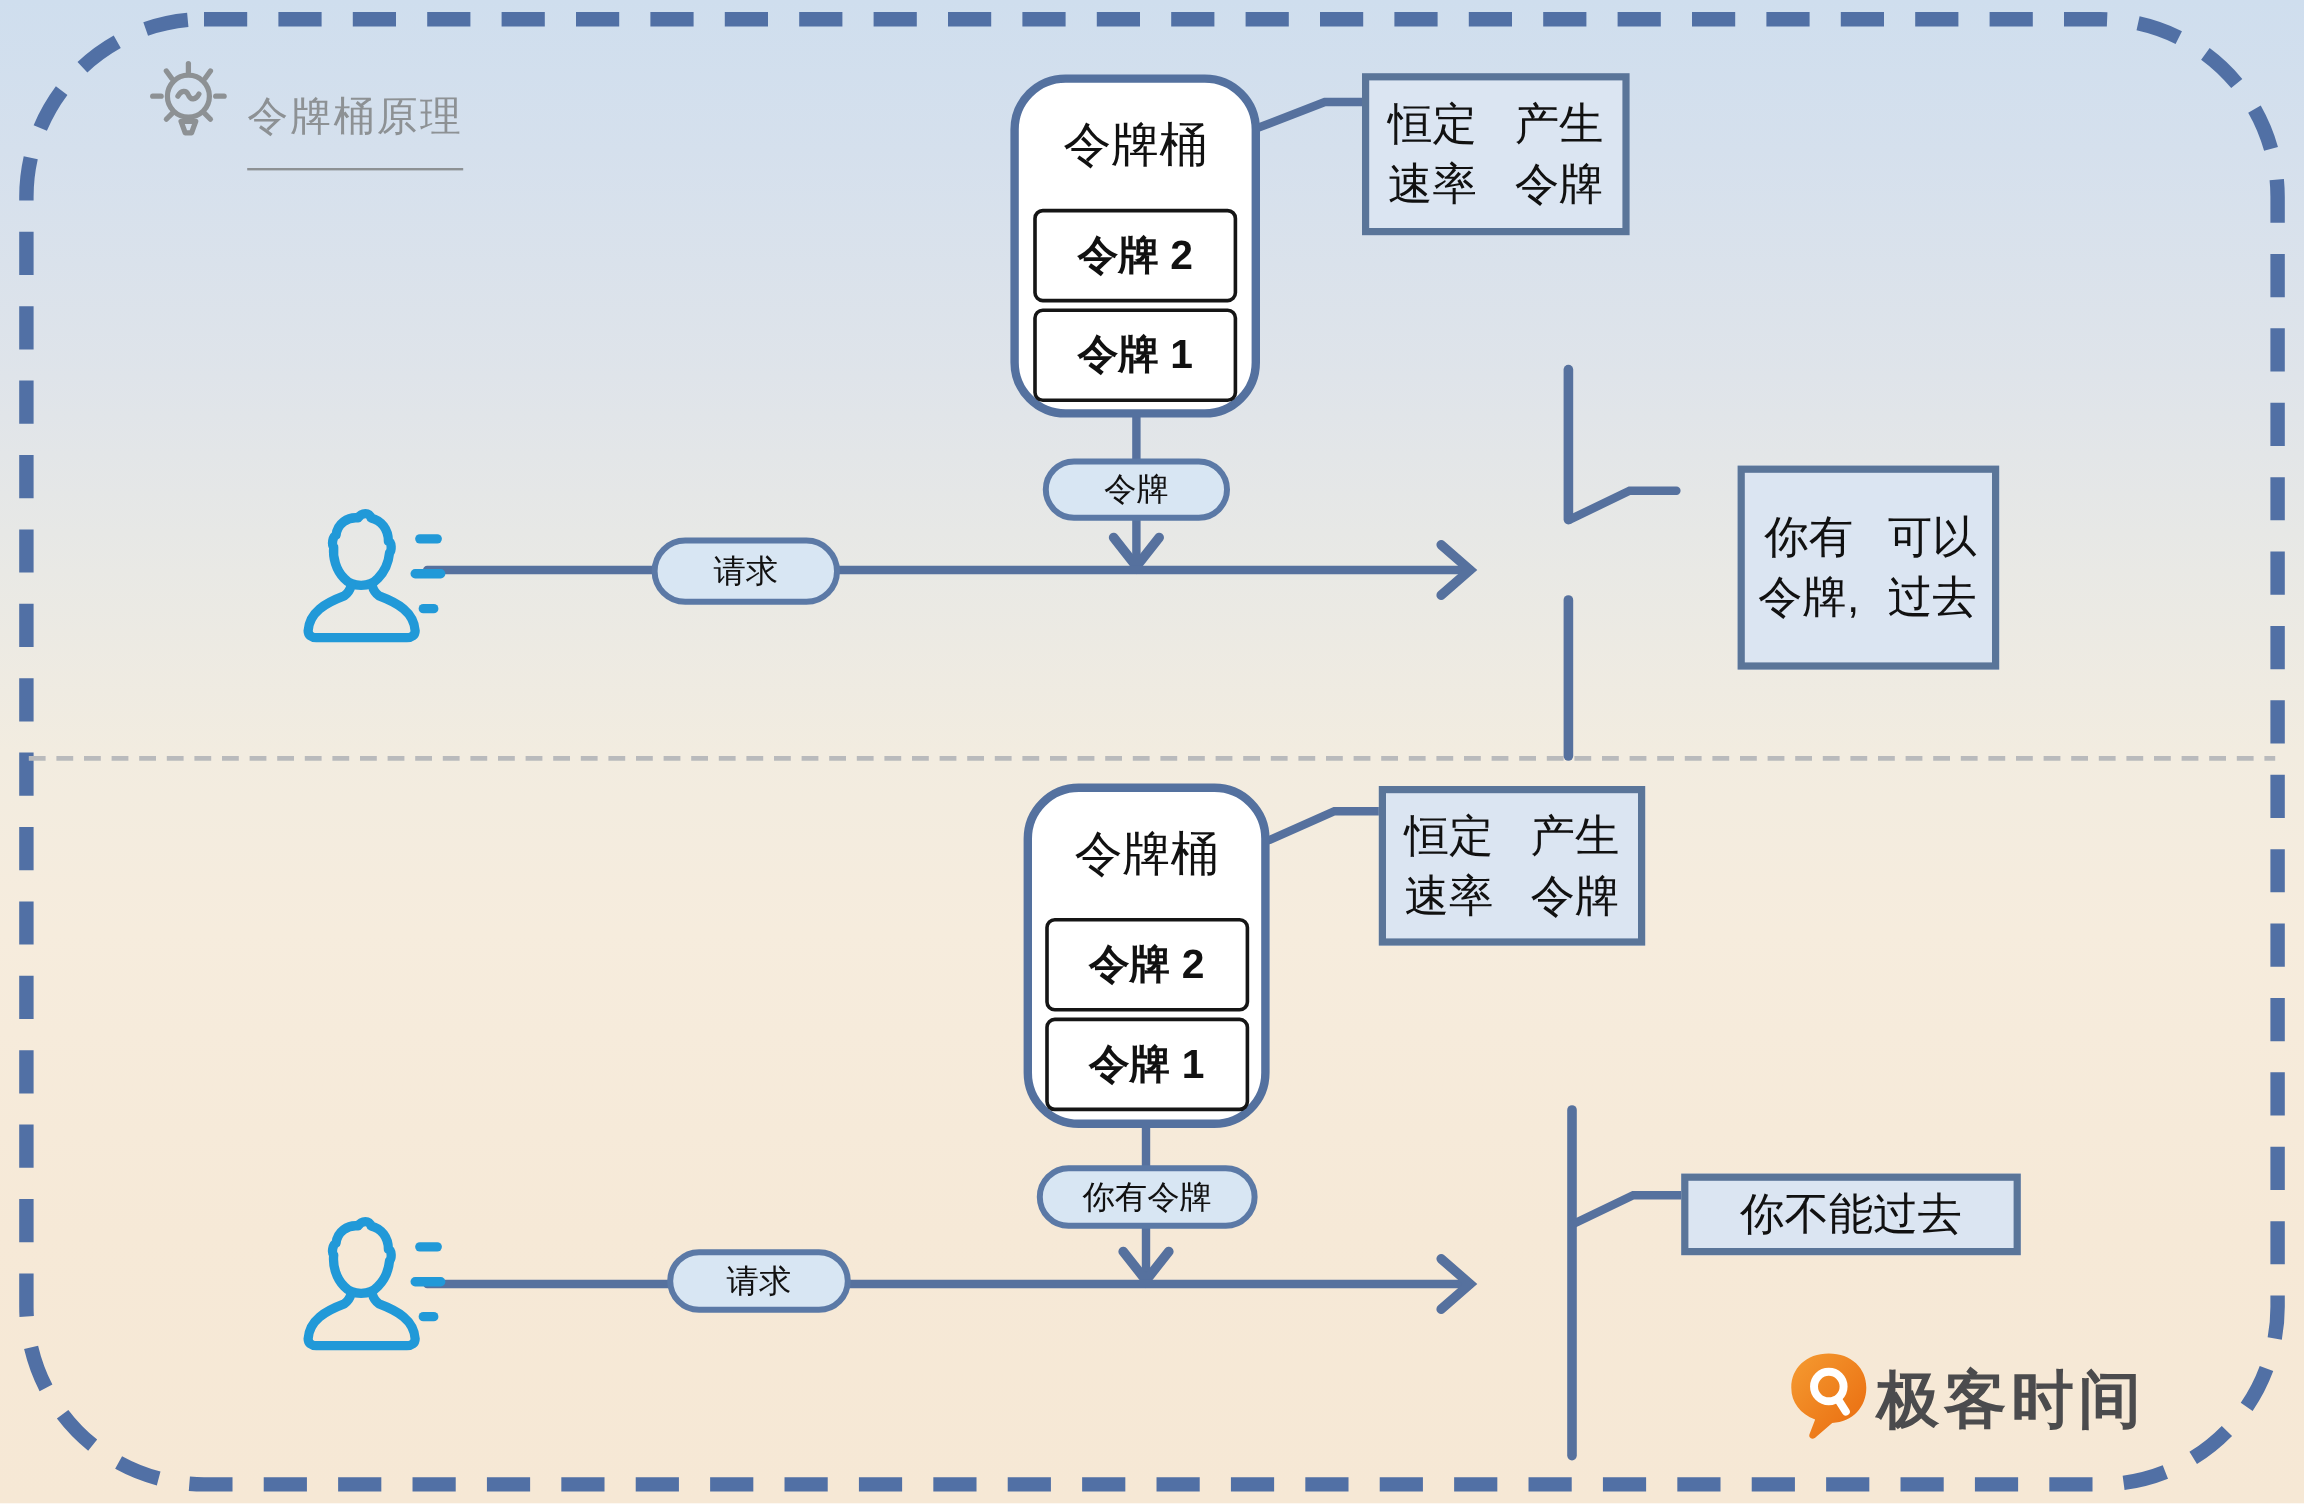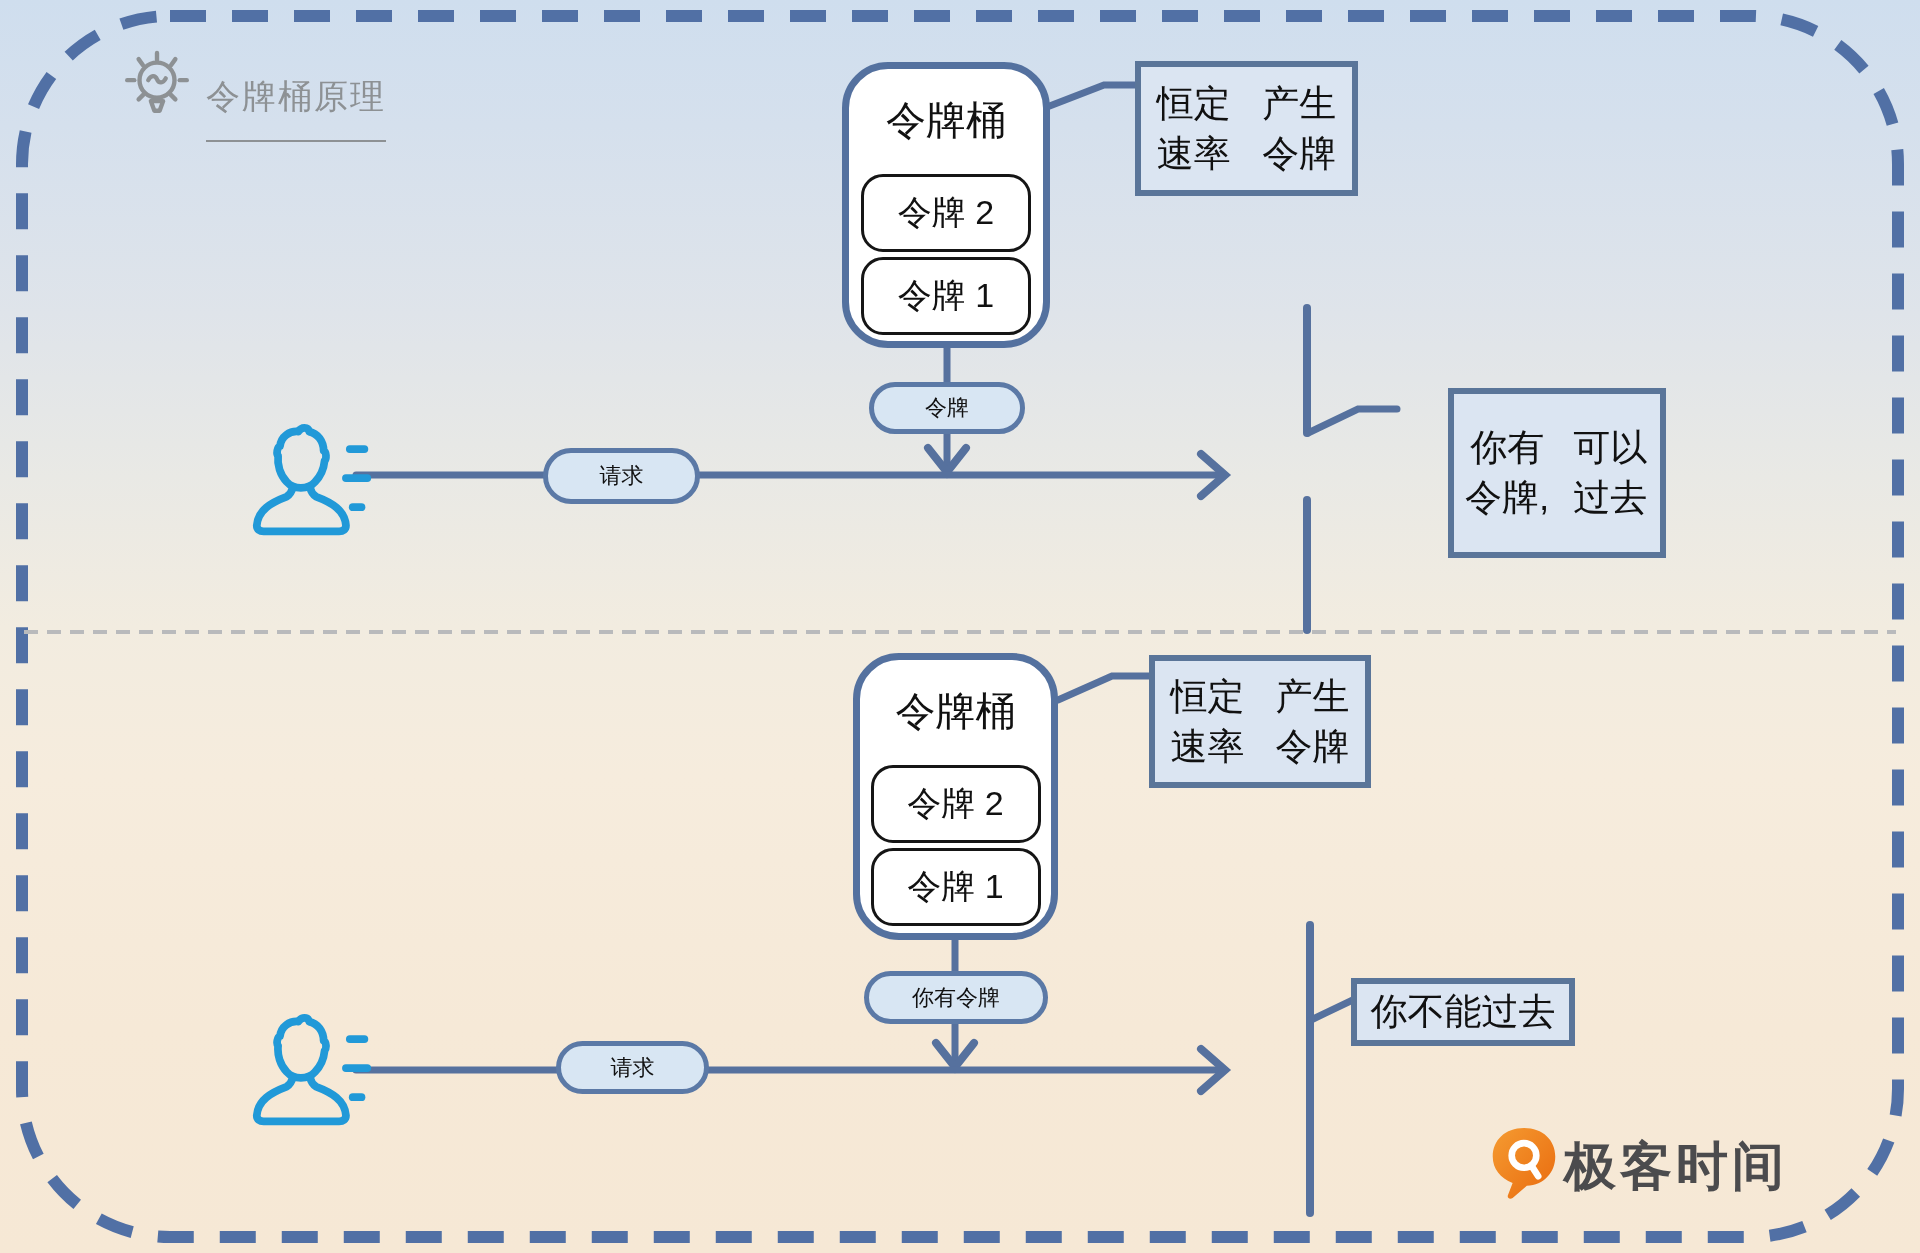--- a/index.html
+++ b/index.html
@@ -18,39 +18,39 @@
 
   .bucket{
     background:#fff;
     border:7px solid var(--shape-border);
     border-radius:46px;
     display:flex;flex-direction:column;align-items:center;
   }
   .bucket-title{font-size:40px;margin-top:24px;color:#111;}
   .token{
     width:164px;height:72px;background:#fff;
-    border:3px solid #151515;border-radius:22px;
+    border:3px solid #151515;border-radius:8px;
     display:flex;align-items:center;justify-content:center;
-    font-size:34px;color:#111;
+    font-size:34px;color:#111;font-weight:bold;
   }
   .token.first{margin-top:26px;}
   .token.second{margin-top:5px;text-align:center;}
 
   .callout{
     background:var(--callout-fill);
     border:6px solid var(--callout-border);
     display:flex;align-items:center;justify-content:center;
     font-size:37px;line-height:50px;text-align:center;color:#111;
   }
   .pill{
     background:var(--pill-fill);
     border:5px solid var(--pill-border);
     border-radius:999px;
     display:flex;align-items:center;justify-content:center;
-    font-size:22px;color:#111;
+    font-size:27px;color:#111;
   }
   .page-title{
     font-size:34px;color:var(--title-gray);
     padding-bottom:20px;border-bottom:2px solid var(--title-gray);
     letter-spacing:2px;
   }
   .brand-text{
     font-size:52px;font-weight:600;color:var(--brand-text);letter-spacing:4px;
   }
 </style>
@@ -157,21 +157,21 @@
         <path d="M38,60 C31,53 28,42 29,33 C27,31 28,24 31,23 C32,13 41,7 50,8 C53,3 60,3 61,8 C70,10 76,18 76,28 C79,29 79,36 77,38 C76,48 72,55 67,60 C60,68 45,68 38,60 Z"></path>
         <path d="M44,66 C43,70 41,73 38,75 C22,81 8,89 7,105 C7,109 10,111 14,111 L92,111 C96,111 99,109 99,105 C98,89 84,81 68,75 C65,73 63,70 62,66"></path>
         <line x1="103" y1="26" x2="118" y2="26"></line>
         <line x1="99" y1="56" x2="121" y2="56"></line>
         <line x1="106" y1="86" x2="115" y2="86"></line>
       </g>
     </svg>
 
     <div class="abs pill" style="left:556px;top:1041px;width:153px;height:53px">请求</div>
 
-    <div class="abs callout" style="left:1351px;top:978px;width:224px;height:68px">
+    <div class="abs callout" style="left:1401px;top:978px;width:283px;height:68px">
       <div>你不能过去</div>
     </div>
   </div>
 
   <div>
     <svg class="abs" style="left:1488px;top:1124px" width="72" height="80" viewBox="0 0 76 82">
       <defs>
         <linearGradient id="gp" x1="0" y1="0" x2="1" y2="1">
           <stop offset="0" stop-color="#f59b31"></stop>
           <stop offset="1" stop-color="#e96a0e"></stop>

